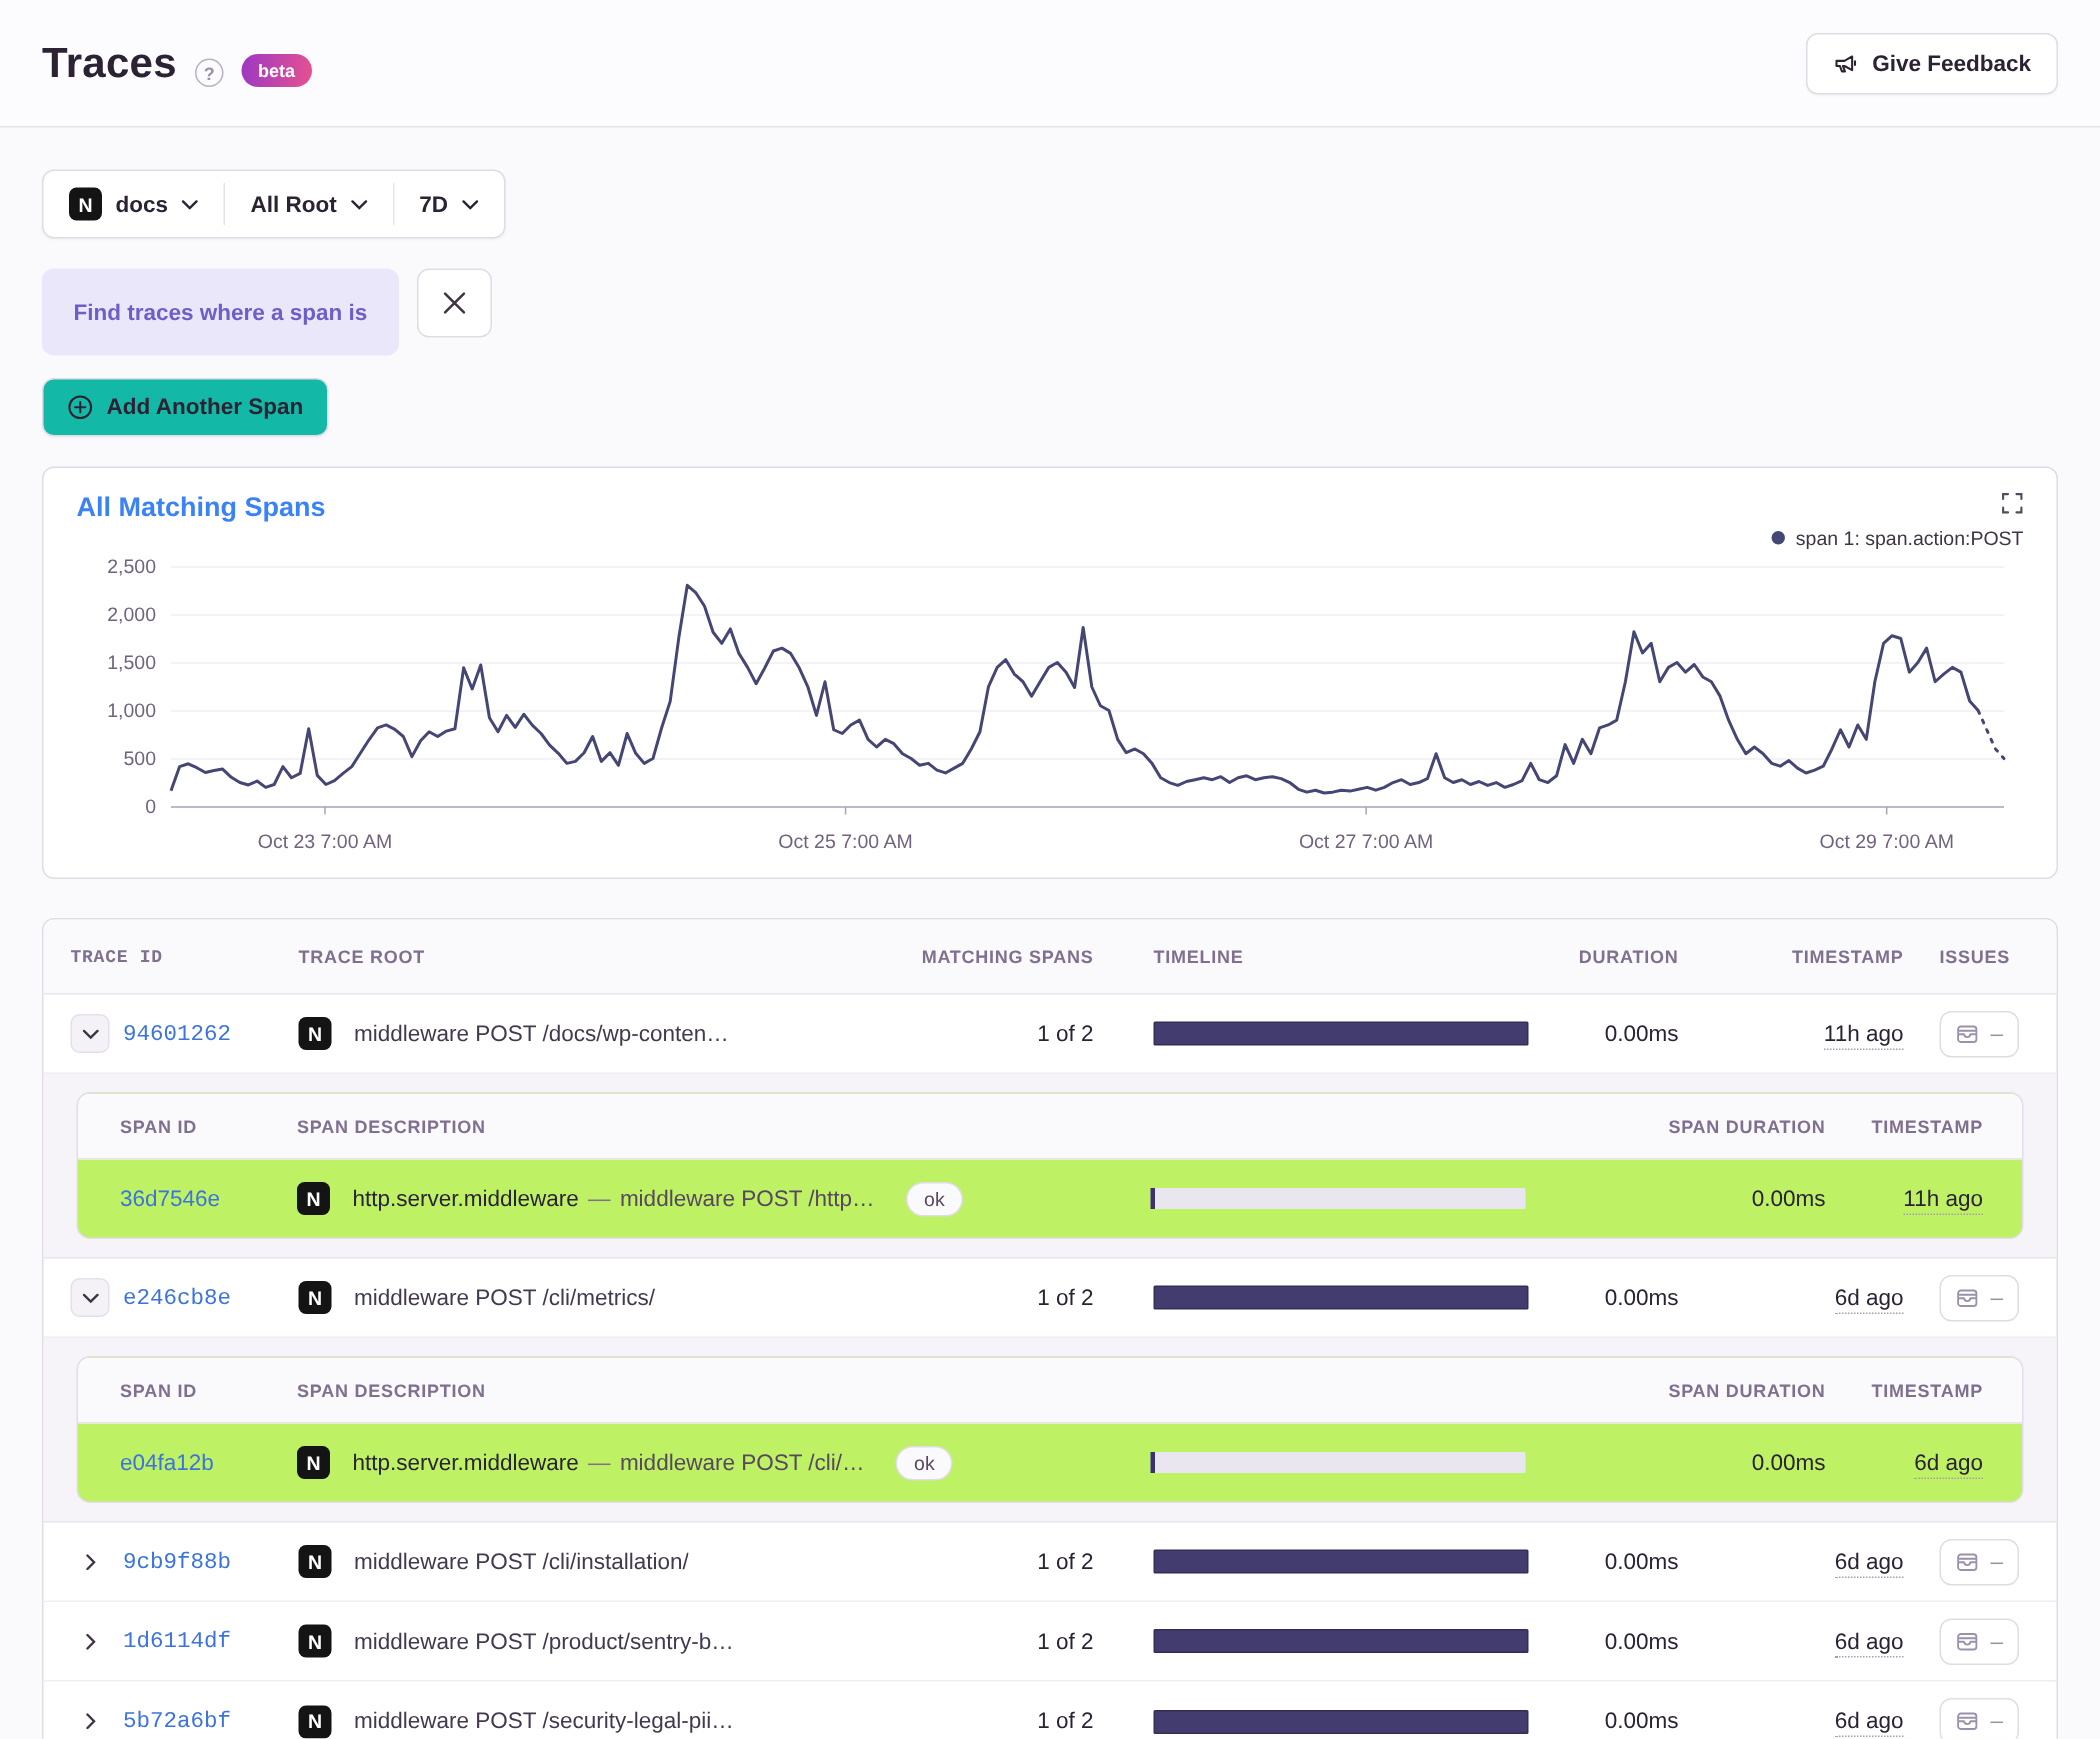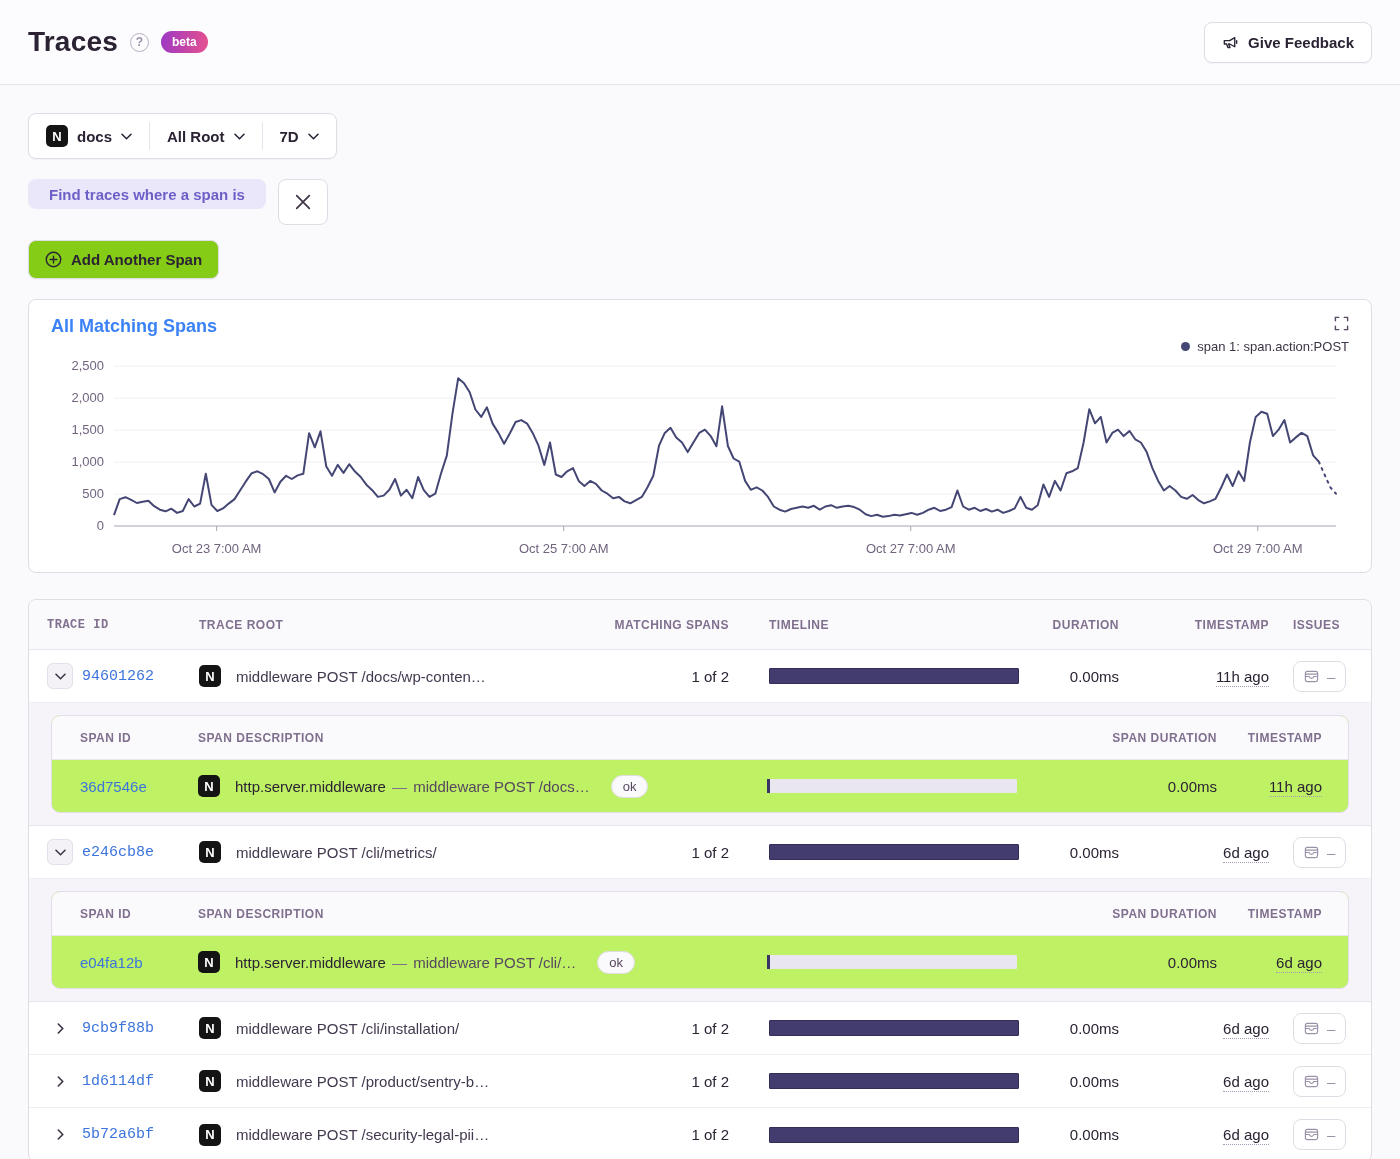--- a/index.html
+++ b/index.html
@@ -8,21 +8,21 @@
     font-family: "Liberation Sans", sans-serif;
     background:#faf9fb;
     color:#2b2233;
   }
   
   .hdr {
     height:85px; background:#fcfbfd; border-bottom:1px solid #e7e3ec;
     display:flex; align-items:center; justify-content:space-between;
     padding:0 28px;
   }
-  .hdr-left { display:flex; align-items:center; gap:12px; }
+  .hdr-left { display:flex; align-items:flex-end; gap:12px; }
   .page-title { font-size:28px; font-weight:bold; color:#2b2233; letter-spacing:.2px; }
   .help {
     width:19px; height:19px; border:1px solid #b9b0c4; border-radius:50%;
     display:flex; align-items:center; justify-content:center;
     color:#9b91a8; font-size:12px; font-weight:bold; cursor:pointer;
   }
   .beta {
     background:linear-gradient(96deg,#9c38c4 0%,#e6518f 100%);
     color:#fff; font-size:12px; font-weight:bold;
     padding:4px 11px; border-radius:20px;
@@ -48,21 +48,21 @@
   .nlogo {
     width:22px; height:22px; background:#141414; border-radius:5px;
     display:inline-flex; align-items:center; justify-content:center;
     color:#fff; font-size:13px; font-weight:bold; flex:none;
   }
   .chev-down { margin-top:1px; }
 
   .search-row { display:flex; gap:12px; margin-top:20px; }
   .span-pill {
     background:#ebe7fa; color:#6c5fc7; font-size:15px; font-weight:bold;
-    border-radius:8px; display:flex; align-items:center; padding:0 21px; height:30px;
+    border-radius:8px; display:flex; align-items:center; padding:0 21px; height:58px;
     flex:none;
   }
   .search-box {
     flex:1; background:#fff; border:1px solid #e0dce5; border-radius:8px;
     height:46px; display:flex; align-items:center; gap:13px; padding:0 15px;
   }
   .token {
     display:inline-flex; align-items:center; gap:7px;
     border:1px solid #e4dfea; border-radius:6px; padding:6px 10px;
     font-size:15px; background:#fff;
@@ -71,21 +71,21 @@
   .token .tk-op  { color:#80708f; }
   .token .tk-val { color:#6c5fc7; }
   .spacer { flex:1; }
   .iconbtn { background:none; border:none; cursor:pointer; display:flex; align-items:center; }
   .remove-filter {
     width:50px; height:46px; background:#fff; border:1px solid #e0dce5; border-radius:8px;
     display:flex; align-items:center; justify-content:center; cursor:pointer; flex:none;
   }
   .add-span {
     margin-top:15px; display:inline-flex; align-items:center; gap:9px;
-    background:#84cc16; border:1px solid #e0dce5; border-radius:8px;
+    background:#14b8a6; border:1px solid #e0dce5; border-radius:8px;
     padding:10px 16px; font-family:inherit; font-size:15px; font-weight:bold; color:#2b2233;
     box-shadow:0 1px 2px rgba(43,34,51,.04); cursor:pointer;
   }
   
   .chart-panel {
     margin-top:20px; background:#fff; border:1px solid #e0dce5; border-radius:8px;
     padding:16px 22px 6px 22px;
   }
   .chart-head { display:flex; align-items:flex-start; justify-content:space-between; }
   .chart-title { font-size:18px; font-weight:bold; color:#3b82f6; }
@@ -307,21 +307,21 @@
           <div class="th s5">Timestamp</div>
         </div>
         <div class="sgrid srow">
           <div class="s1"><a class="tid">36d7546e</a></div>
           <div class="s2">
             <span class="nlogo">
                 <span>N</span>
               </span>
             <span class="sdesc-txt"><span class="sop">http.server.middleware</span>
               <span class="ssep">—</span>
-              <span>middleware POST /docs…</span></span>
+              <span>middleware POST /http…</span></span>
             <span class="okpill">ok</span>
           </div>
           <div>
               <div class="track">
                 <div class="tick"></div>
               </div>
             </div>
           <div class="s4">0.00ms</div>
           <div class="s5"><span class="ts">11h ago</span></div>
         </div>

